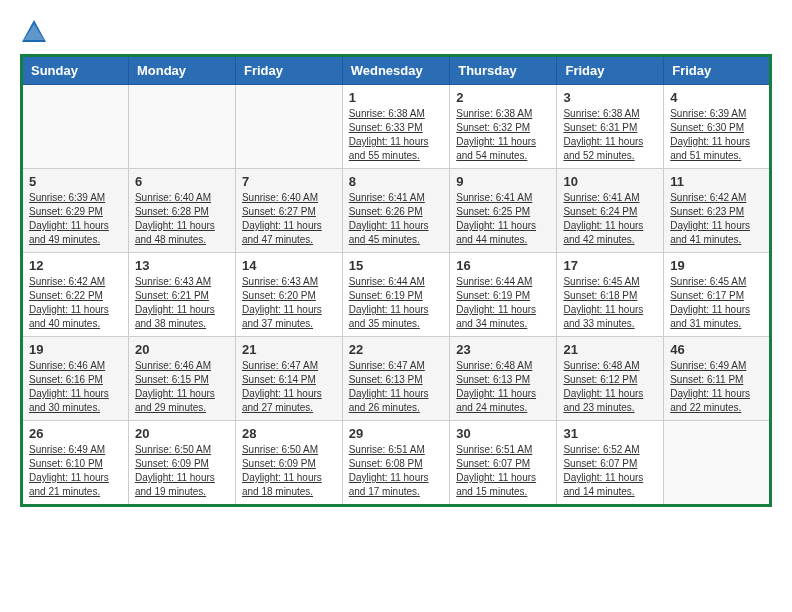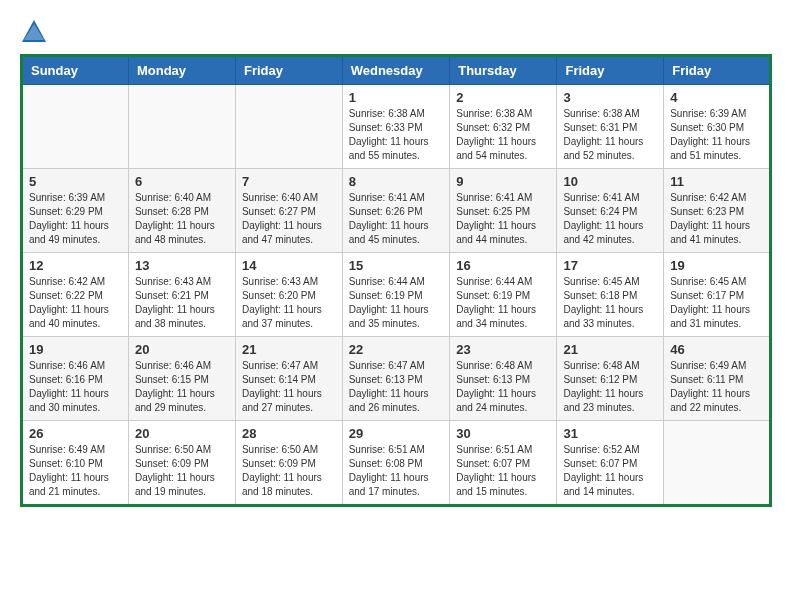--- a/index.html
+++ b/index.html
@@ -86,20 +86,21 @@
     .day-number {
       font-size: 13px;
       font-weight: bold;
       display: block;
       margin-bottom: 2px;
     }
     .day-info {
       font-size: 10px;
       line-height: 1.4;
       color: #333;
+      text-decoration: underline;
     }
     .empty-cell {
       background: #f9f9f9 !important;
     }
   </style>
 </head>
 <body>
 
 <div class="header">
   <div class="logo">

